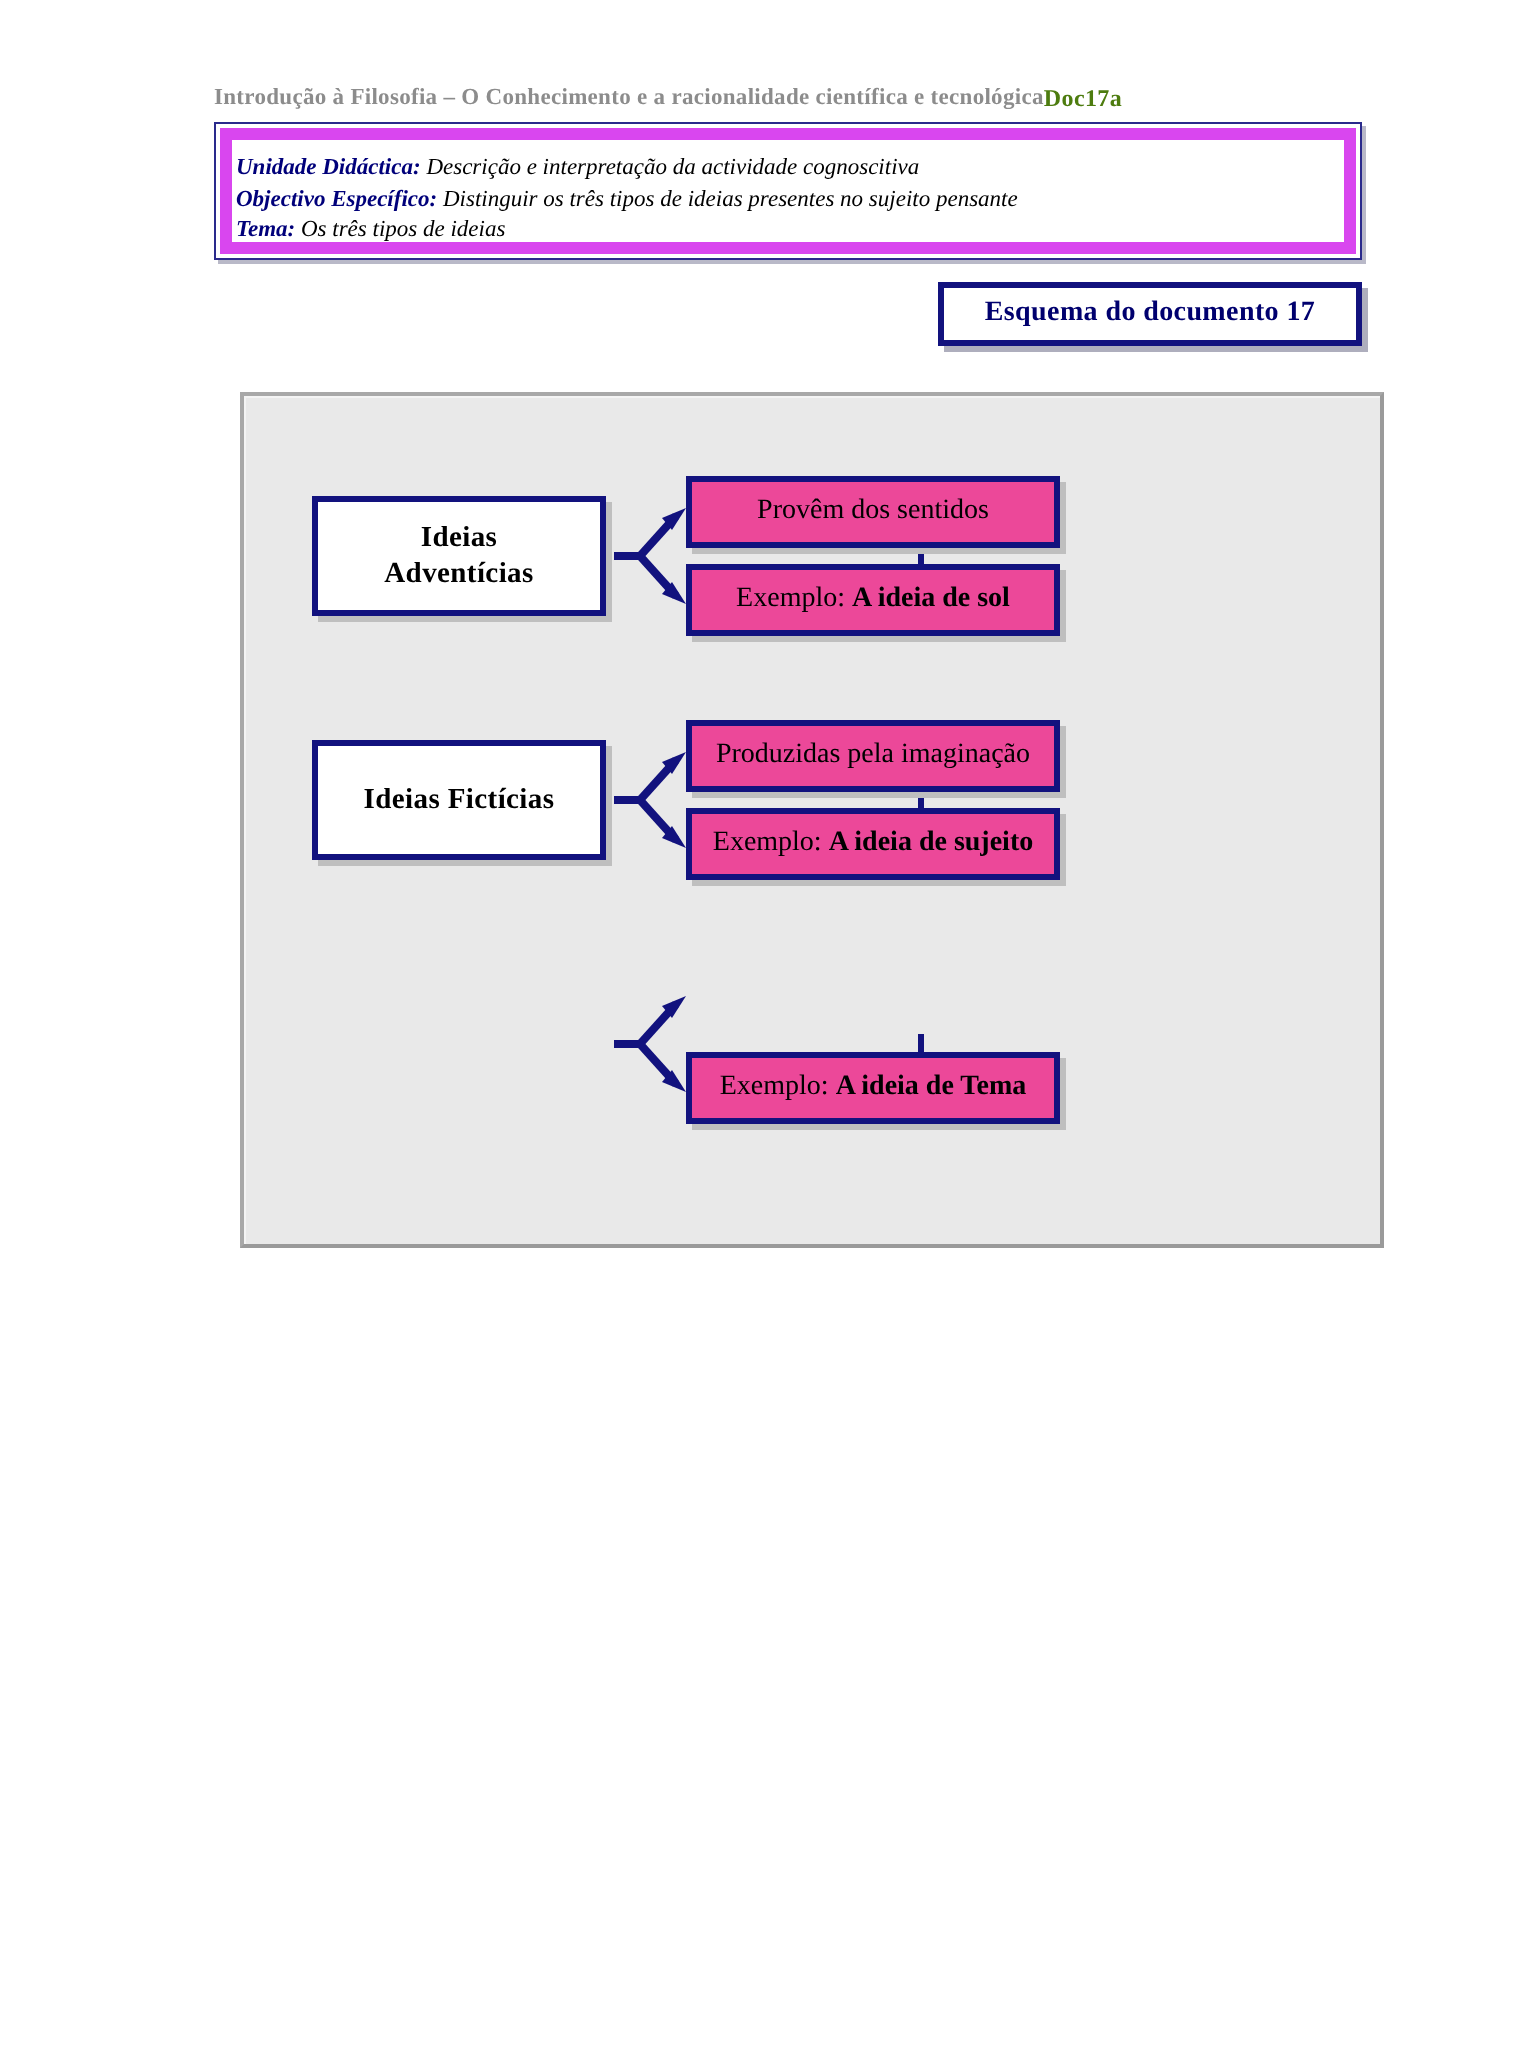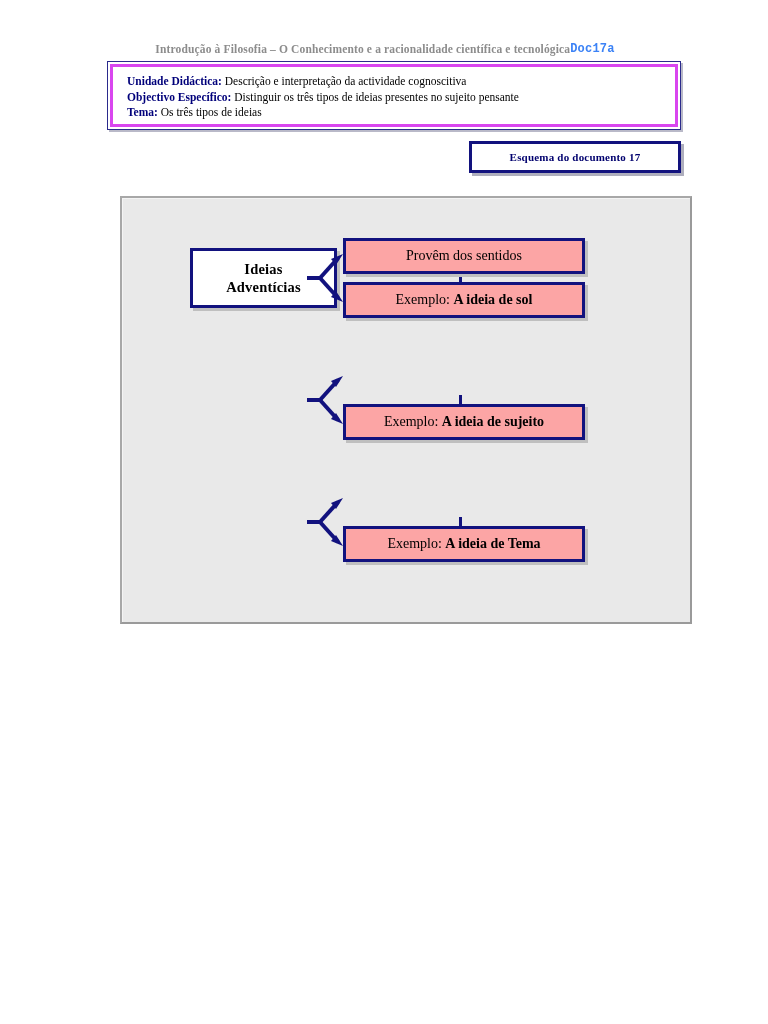--- a/index.html
+++ b/index.html
@@ -17,59 +17,59 @@
 
   
   #doc-header {
     position: absolute;
     left: 107px;
     top: 40px;
     width: 578px;
     height: 18px;
     display: flex;
     align-items: center;
-    justify-content: center;
+    justify-content: flex-start;
   }
   #doc-header .hdr-title {
     font-size: 11.5px;
     font-weight: bold;
     color: #8c8c8c;
     letter-spacing: 0.15px;
     white-space: nowrap;
   }
   #doc-header .hdr-code {
     font-size: 12px;
     font-weight: bold;
-    color: #3b82f6;
+    color: #4d7c0f;
     letter-spacing: 0.2px;
     padding-right: 22px;
-    font-family: Liberation Mono, monospace;
   }
 
   
   #info-box {
     position: absolute;
     left: 107px;
     top: 61px;
     width: 574px;
     height: 69px;
     border: 1px solid #2a2a8c;
     box-sizing: border-box;
     background: #ffffff;
     box-shadow: 2px 2px 0 0 #b9b9c8;
   }
   #info-box .inner {
     position: absolute;
     left: 2px;
     top: 2px;
     right: 2px;
     bottom: 2px;
-    border: 3px solid #d946ef;
-    box-sizing: border-box;
-    padding: 7px 0 0 14px;
+    border: 6px solid #d946ef;
+    box-sizing: border-box;
+    padding: 7px 0 0 2px;
+    font-style: italic;
   }
   .info-line {
     font-size: 11.5px;
     color: #000000;
     line-height: 15.5px;
     white-space: nowrap;
   }
   .info-line .lbl {
     font-weight: bold;
     color: #00007a;
@@ -84,21 +84,21 @@
     height: 32px;
     border: 3px solid #12127e;
     box-sizing: border-box;
     background: #ffffff;
     box-shadow: 3px 3px 0 0 #aeaebd;
     display: flex;
     align-items: center;
     justify-content: center;
   }
   #esquema-box .label {
-    font-size: 11px;
+    font-size: 14px;
     font-weight: bold;
     color: #00006e;
     letter-spacing: 0.2px;
   }
 
   
   #diagram-panel {
     position: absolute;
     left: 120px;
     top: 196px;
@@ -132,40 +132,39 @@
     width: 147px;
     height: 60px;
     border: 3px solid #12127e;
     box-sizing: border-box;
     background: #ffffff;
     box-shadow: 3px 3px 0 0 #bfbfbf;
     display: flex;
     align-items: center;
     justify-content: center;
     text-align: center;
-    margin-left: 34px;
   }
   .cat-box .cat-label {
     font-size: 14.5px;
     font-weight: bold;
     color: #000000;
     line-height: 18px;
     letter-spacing: 0.2px;
     white-space: pre-line;
   }
 
   
   .desc-box, .ex-box {
     position: absolute;
     left: 221px;
-    width: 242px;
+    width: 187px;
     height: 36px;
     border: 3px solid #12127e;
     box-sizing: border-box;
-    background: #fca5a5;
+    background: #ec4899;
     box-shadow: 3px 3px 0 0 #bfbfbf;
     display: flex;
     align-items: center;
     justify-content: center;
   }
   .desc-box { top: 0px; }
   .ex-box   { top: 44px; }
 
   .desc-box .desc-label {
     font-size: 14px;
@@ -255,31 +254,37 @@
     </div>
 
     <div class="ex-box">
       <span class="ex-text"><span>Exemplo: </span><b>A ideia de sol</b></span>
     </div>
 
   </div>
 
   <div class="group" id="group-1">
 
+    <div class="cat-box">
+      <span class="cat-label">Ideias Fictícias</span>
+    </div>
 
     <svg class="fork" viewBox="0 0 42 80" preserveAspectRatio="none">
       <path d="M0,40 L13,40" stroke="#12127e" stroke-width="4" fill="none"></path>
       <path d="M13,40 L31,20" stroke="#12127e" stroke-width="4" fill="none"></path>
       <path d="M13,40 L31,60" stroke="#12127e" stroke-width="4" fill="none"></path>
       <path d="M36,16 L24,21 L29,27 Z" fill="#12127e"></path>
       <path d="M36,64 L24,59 L29,53 Z" fill="#12127e"></path>
     </svg>
 
     <div class="vlink"></div>
 
+    <div class="desc-box">
+      <span class="desc-label">Produzidas pela imaginação</span>
+    </div>
 
     <div class="ex-box">
       <span class="ex-text"><span>Exemplo: </span><b>A ideia de sujeito</b></span>
     </div>
 
   </div>
 
   <div class="group" id="group-2">
 
 

